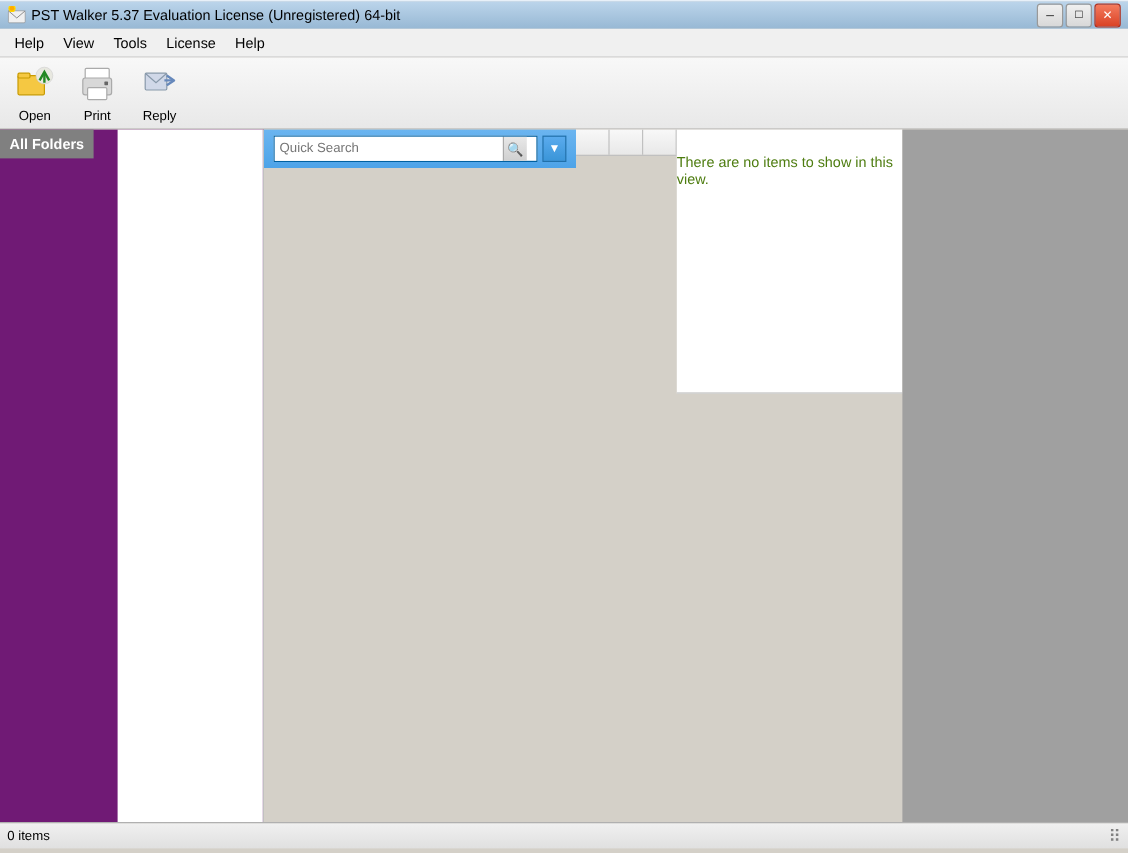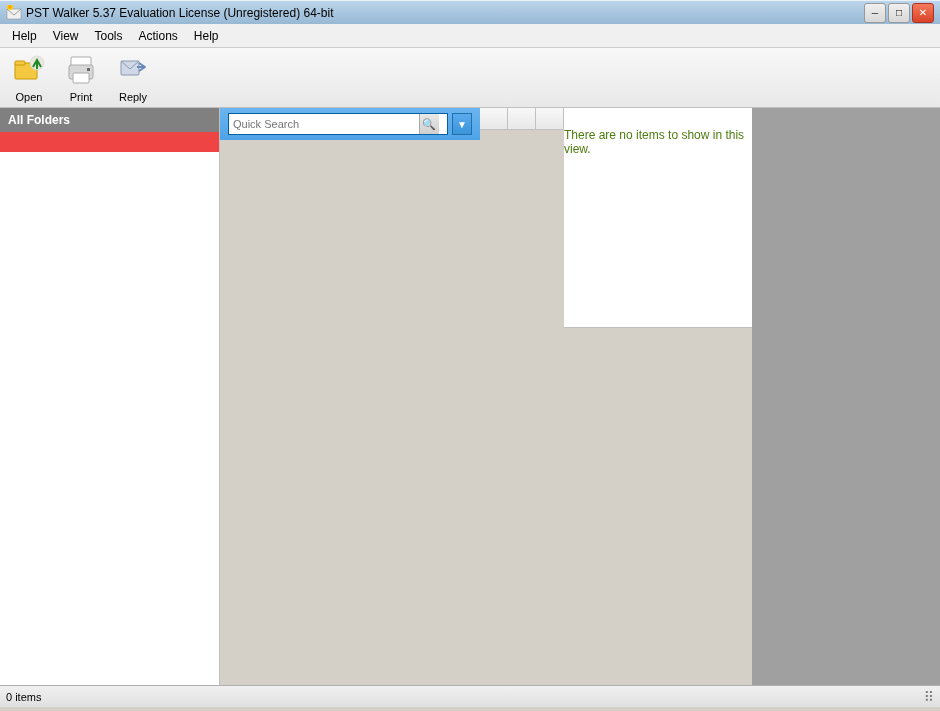--- a/index.html
+++ b/index.html
@@ -116,24 +116,24 @@
     #main-area {
       display: flex;
       height: calc(711px - 28px - 24px - 60px - 22px);
       background: #d4d0c8;
     }
 
     
     #left-panel {
       width: 220px;
       min-width: 220px;
-      background: #ef4444;
+      background: #701a75;
       border-right: 1px solid #c0c0c0;
       display: flex;
-      flex-direction: column;
+      flex-direction: row;
       gap: 20px;
     }
     #folders-header {
       background: #808080;
       color: white;
       padding: 4px 8px;
       font-size: 12px;
       font-weight: bold;
       height: 24px;
       display: flex;
@@ -281,21 +281,21 @@
     <button class="title-btn minimize">─</button>
     <button class="title-btn maximize">□</button>
     <button class="title-btn close">✕</button>
   </div>
 </div>
 
 <div id="menu-bar">
   <div class="menu-item">Help</div>
   <div class="menu-item">View</div>
   <div class="menu-item">Tools</div>
-  <div class="menu-item">Actions</div>
+  <div class="menu-item">License</div>
   <div class="menu-item">Help</div>
 </div>
 
 <div id="toolbar">
 
   <div class="toolbar-btn">
     <div class="icon-open">
       <svg width="32" height="32" viewBox="0 0 32 32">
 
         <rect x="2" y="10" width="22" height="16" rx="1" fill="#f5c842" stroke="#c89a00" stroke-width="1"></rect>

